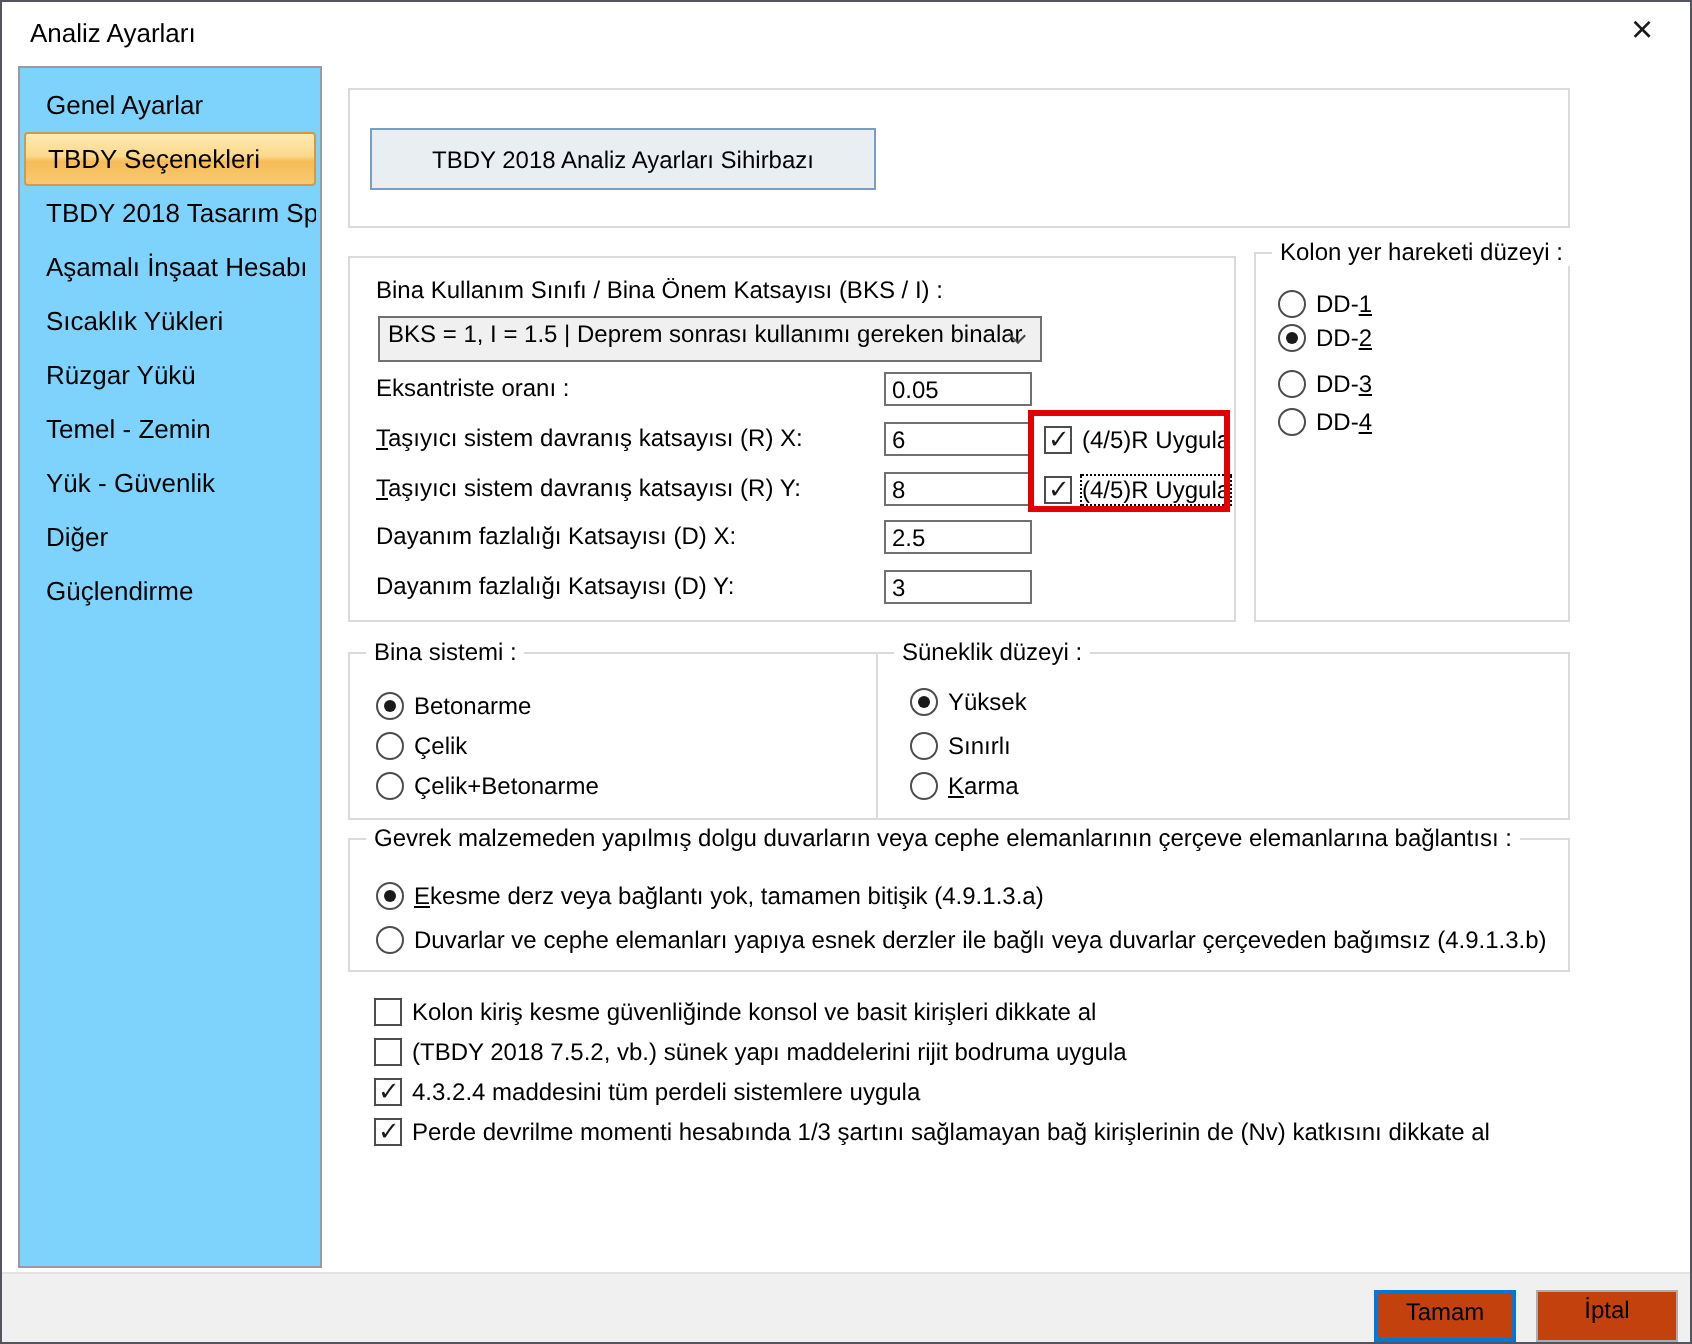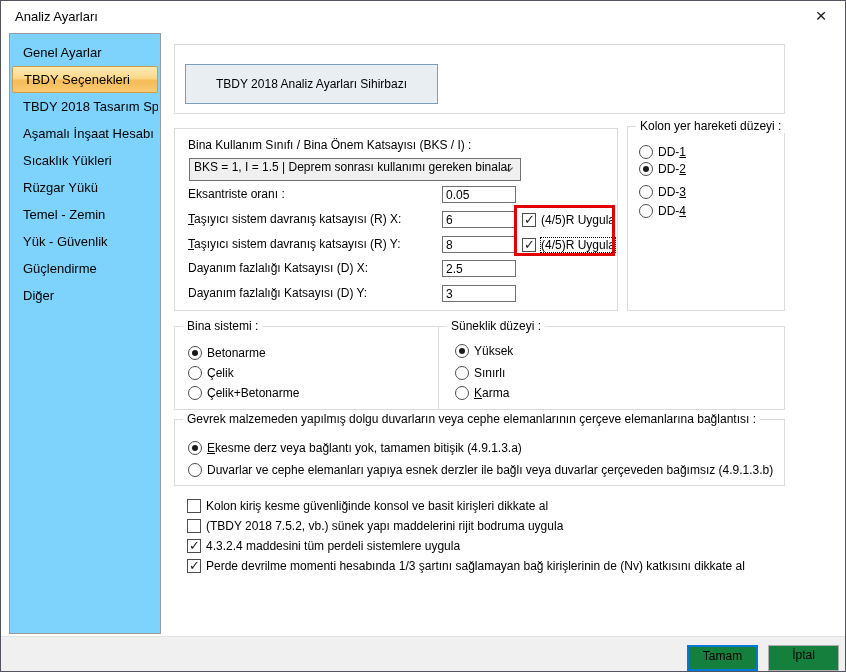--- a/index.html
+++ b/index.html
@@ -22,21 +22,21 @@
                font-size:13px; margin:0 2px; white-space:nowrap; overflow:hidden; cursor:pointer; }
   .side-item.sel { background:linear-gradient(180deg,#fdeab3 0%,#fbd88a 45%,#f6bc55 55%,#f8ca74 100%);
                    border:1px solid #d29a46; border-radius:2px; line-height:25px; }
 
   
   .grp { position:absolute; border:1px solid #dbdbdb; background:#fff; }
   .legend { position:absolute; top:-8px; left:8px; background:#fff; padding:0 4px;
             white-space:nowrap; font-size:12px; }
 
   
-  .wizardbtn { position:absolute; left:10px; top:19px; width:253px; height:40px;
+  .wizardbtn { position:absolute; left:10px; top:19px; width:253px; height:31px;
                background:#e9eef3; border:1px solid #7a9ebf; font-size:12px;
                font-family:"Liberation Sans", sans-serif; cursor:pointer; }
 
   
   .flabel { position:absolute; left:13px; height:17px; line-height:17px; white-space:nowrap; }
   .tinput { position:absolute; left:267px; width:74px; height:17px; border:1px solid #707070;
             padding:0 3px; font-size:12px; font-family:"Liberation Sans", sans-serif; background:#fff; }
   .combo { position:absolute; left:14px; top:29px; width:332px; height:23px;
            background:#f0f0f0; border:1px solid #707070; line-height:16px;
            padding-left:4px; white-space:nowrap; cursor:pointer; }
@@ -56,21 +56,21 @@
                          font-size:13px; color:#1a1a1a; }
   .u { text-decoration:underline; }
   .focusrect { outline:1px dotted #000; }
 
   
   .redbox { position:absolute; border:3px solid #e30000; background:transparent; pointer-events:none; }
 
   
   .footer { position:absolute; left:0; bottom:0; width:100%; height:35px;
             background:#f0f0f0; border-top:1px solid #e2e2e2; }
-  .btn { position:absolute; top:8px; width:71px; height:26px; background:#15803d;
+  .btn { position:absolute; top:8px; width:71px; height:26px; background:#c2410c;
          font-size:12px; font-family:"Liberation Sans", sans-serif; text-align:center;
          line-height:18px; cursor:pointer; }
   .btn.ok { left:686px; border:2px solid #0078d7; }
   .btn.cancel { left:767px; border:1px solid #adadad; line-height:19px; }
 </style>
 </head>
 <body>
 
 <div class="dialog">
 
@@ -81,22 +81,22 @@
 
   <div class="sidebar">
     <div class="side-item">Genel Ayarlar</div>
     <div class="side-item sel">TBDY Seçenekleri</div>
     <div class="side-item">TBDY 2018 Tasarım Spekt...</div>
     <div class="side-item">Aşamalı İnşaat Hesabı</div>
     <div class="side-item">Sıcaklık Yükleri</div>
     <div class="side-item">Rüzgar Yükü</div>
     <div class="side-item">Temel - Zemin</div>
     <div class="side-item">Yük - Güvenlik</div>
+    <div class="side-item">Diğer</div>
     <div class="side-item">Güçlendirme</div>
-    <div class="side-item">Diğer</div>
   </div>
 
   <div class="grp" style="left:173px; top:43px; width:611px; height:70px;">
     <button class="wizardbtn">TBDY 2018 Analiz Ayarları Sihirbazı</button>
   </div>
 
   <div class="grp" style="left:173px; top:127px; width:444px; height:183px;">
     <div class="flabel" style="top:8px;">Bina Kullanım Sınıfı / Bina Önem Katsayısı (BKS / I) :</div>
     <div class="combo">
       <span>BKS = 1, I = 1.5 | Deprem sonrası kullanımı gereken binalar</span>

